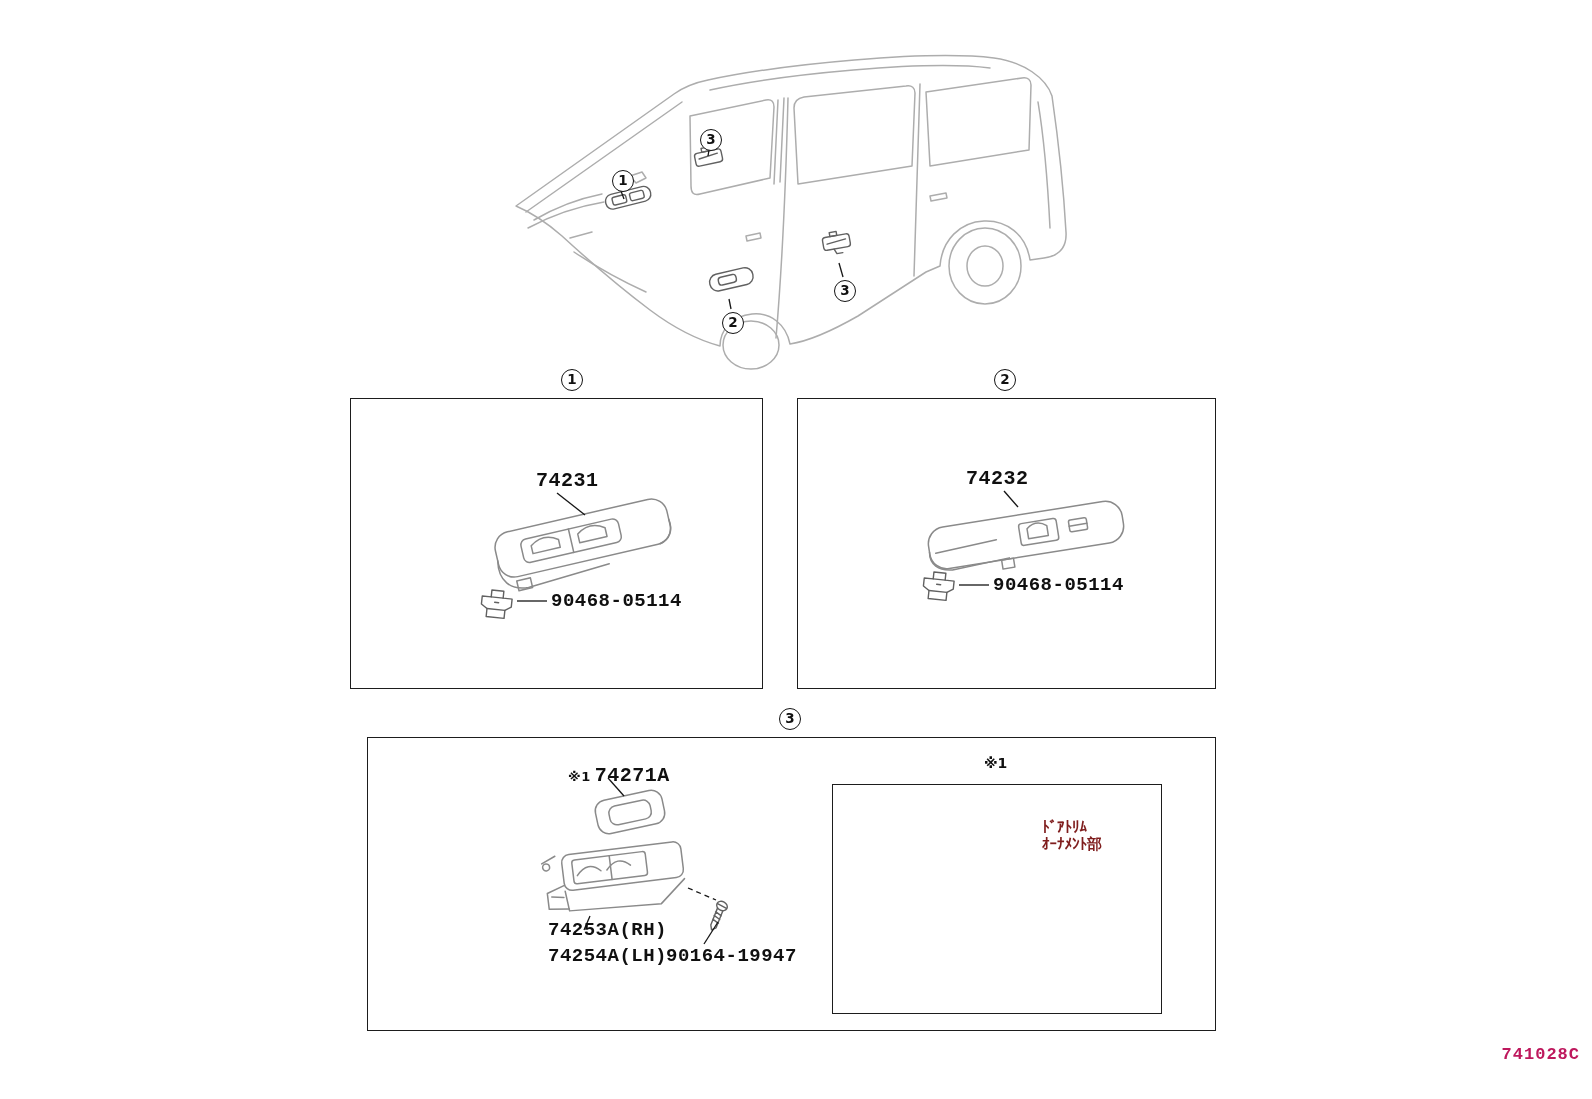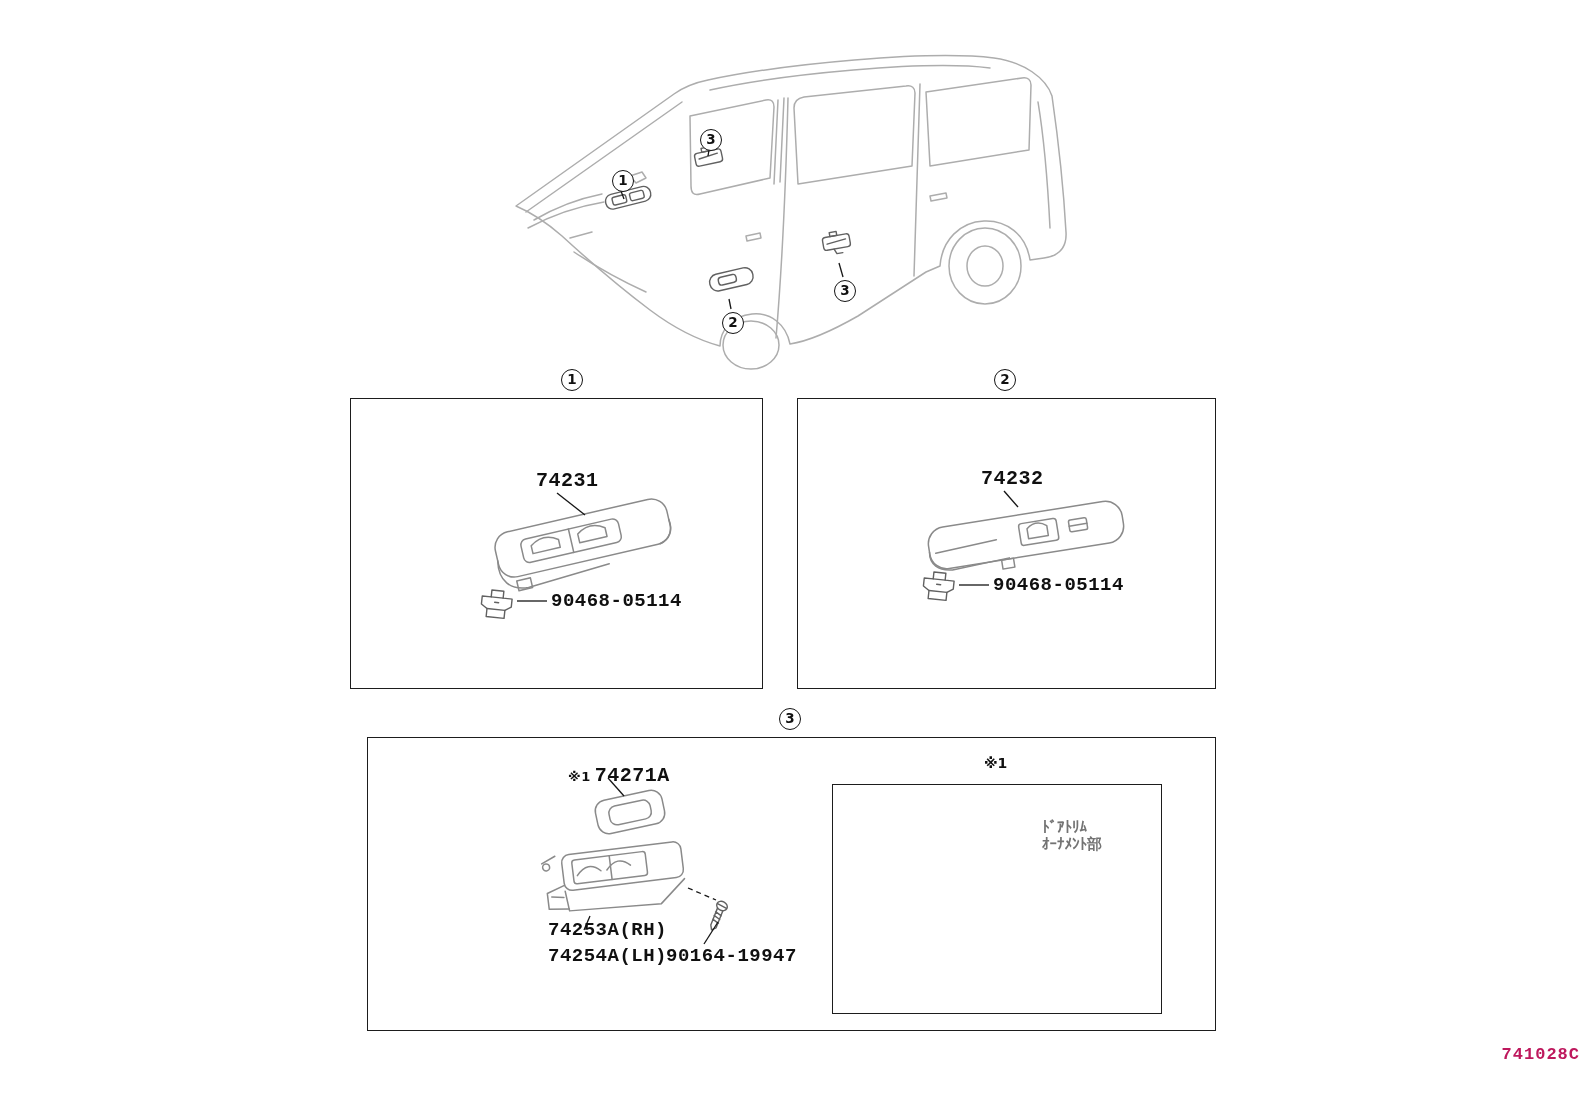--- a/index.html
+++ b/index.html
@@ -7,21 +7,21 @@
         font-family:"Liberation Mono","DejaVu Sans Mono",monospace;}
   .box{position:absolute;border:1.6px solid #1d1d1d;background:#fff;}
   .callout{position:absolute;width:22px;height:22px;border:1.6px solid #141414;border-radius:50%;
            box-sizing:border-box;text-align:center;line-height:19px;
            font:700 13.5px/19px "DejaVu Sans","Liberation Sans",sans-serif;color:#111;background:#fff;}
   .plabel{position:absolute;font:700 20px/1.15 "Liberation Mono","DejaVu Sans Mono",monospace;
           color:#101010;white-space:nowrap;letter-spacing:.5px;}
   .plabel.sm{font-size:19px;}
   .refmark{font:700 13px/1 "DejaVu Sans","Liberation Sans",sans-serif;color:#101010;margin-right:4px;}
   .note{position:absolute;font:700 15px/1.2 "Liberation Mono","DejaVu Sans Mono",monospace;
-        color:#737373;white-space:nowrap;}
+        color:#7f1d1d;white-space:nowrap;}
   .figcode{position:absolute;font:700 17px/1 "Liberation Mono","DejaVu Sans Mono",monospace;
            color:#be185d;letter-spacing:1px;text-align:right;}
   svg{position:absolute;overflow:visible;}
   .sk{stroke:#adadad;fill:none;stroke-width:1.5;stroke-linecap:round;stroke-linejoin:round;}
   .pt{stroke:#8a8a8a;fill:none;stroke-width:1.5;stroke-linecap:round;stroke-linejoin:round;}
   .dk{stroke:#616161;fill:none;stroke-width:1.4;stroke-linecap:round;stroke-linejoin:round;}
   .ld{stroke:#151515;fill:none;stroke-width:1.3;}
 </style>
 </head>
 <body>
@@ -122,21 +122,21 @@
       </g>
       <g class="dk" transform="translate(127,172) rotate(6)">
         <path d="M0,7 L9,7 L9,0 L21,0 L21,7 L30,7 L30,15 L24,19 L24,27 L6,27 L6,19 L0,15 Z"></path>
         <path d="M9,7 L21,7 M6,19 L24,19 M13,12 L17,12"></path>
       </g>
       <g class="ld">
         <path d="M206,92 L220,108"></path>
         <path d="M161,186 L191,186"></path>
       </g>
     </svg>
-    <div class="plabel" style="left:183px;top:68px;text-align:center;">74232</div>
+    <div class="plabel" style="left:168px;top:68px;text-align:center;">74232</div>
     <div class="plabel sm" style="left:195px;top:176px;">90468-05114</div>
   </div>
 
   <div class="callout" style="left:779px;top:708px;">3</div>
   <div class="box" style="left:367px;top:737px;width:847px;height:292px;">
     <svg style="left:0;top:0;" width="847" height="292" viewBox="0 0 847 292">
       <g class="pt" transform="translate(262,74) rotate(-12)">
         <rect x="-34" y="-17" width="68" height="34" rx="11"></rect>
         <rect x="-21" y="-9" width="42" height="19" rx="7"></rect>
       </g>

